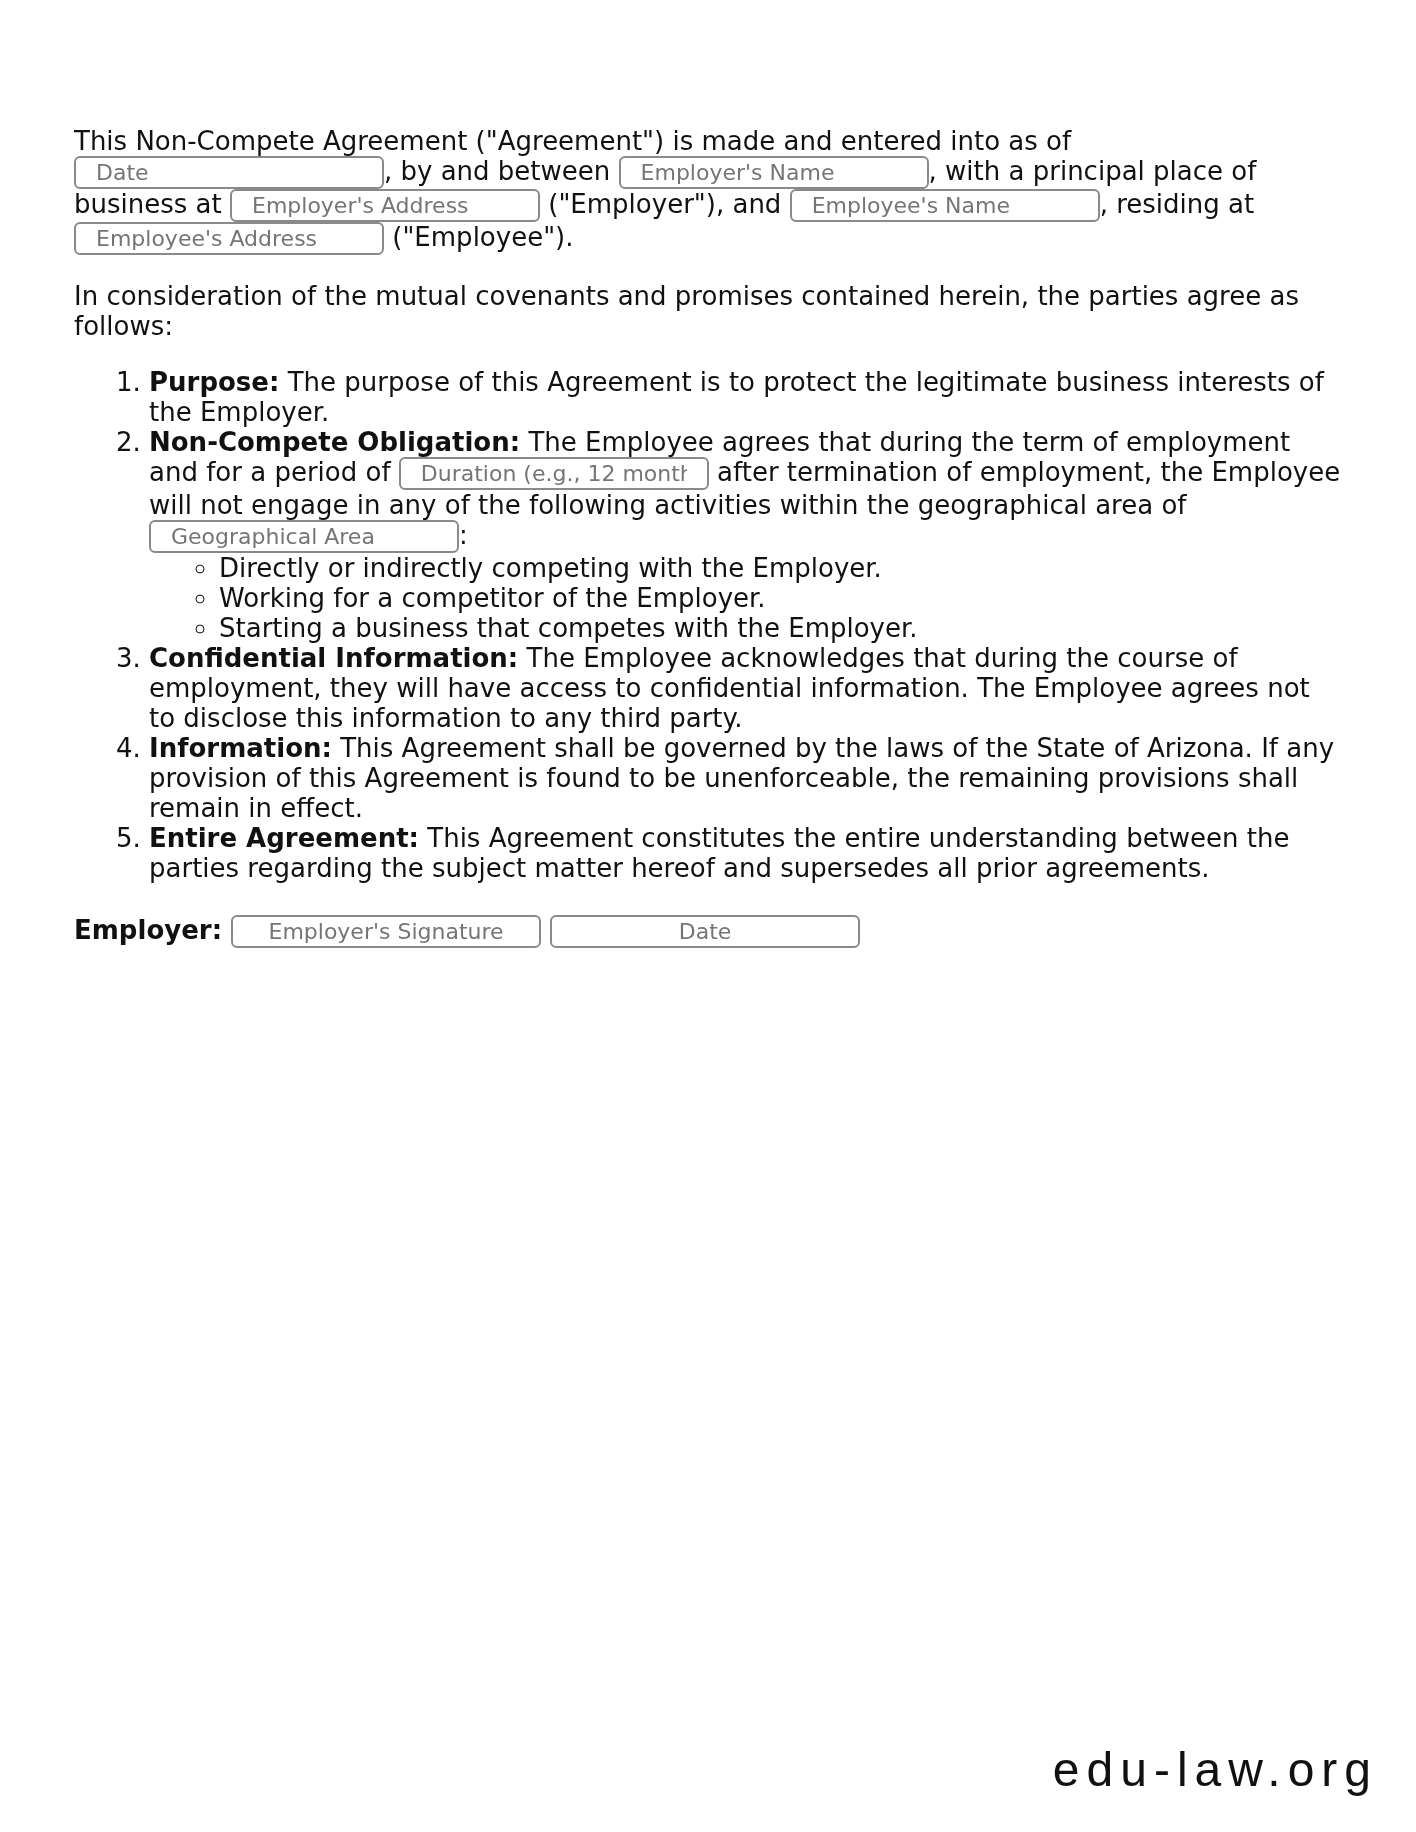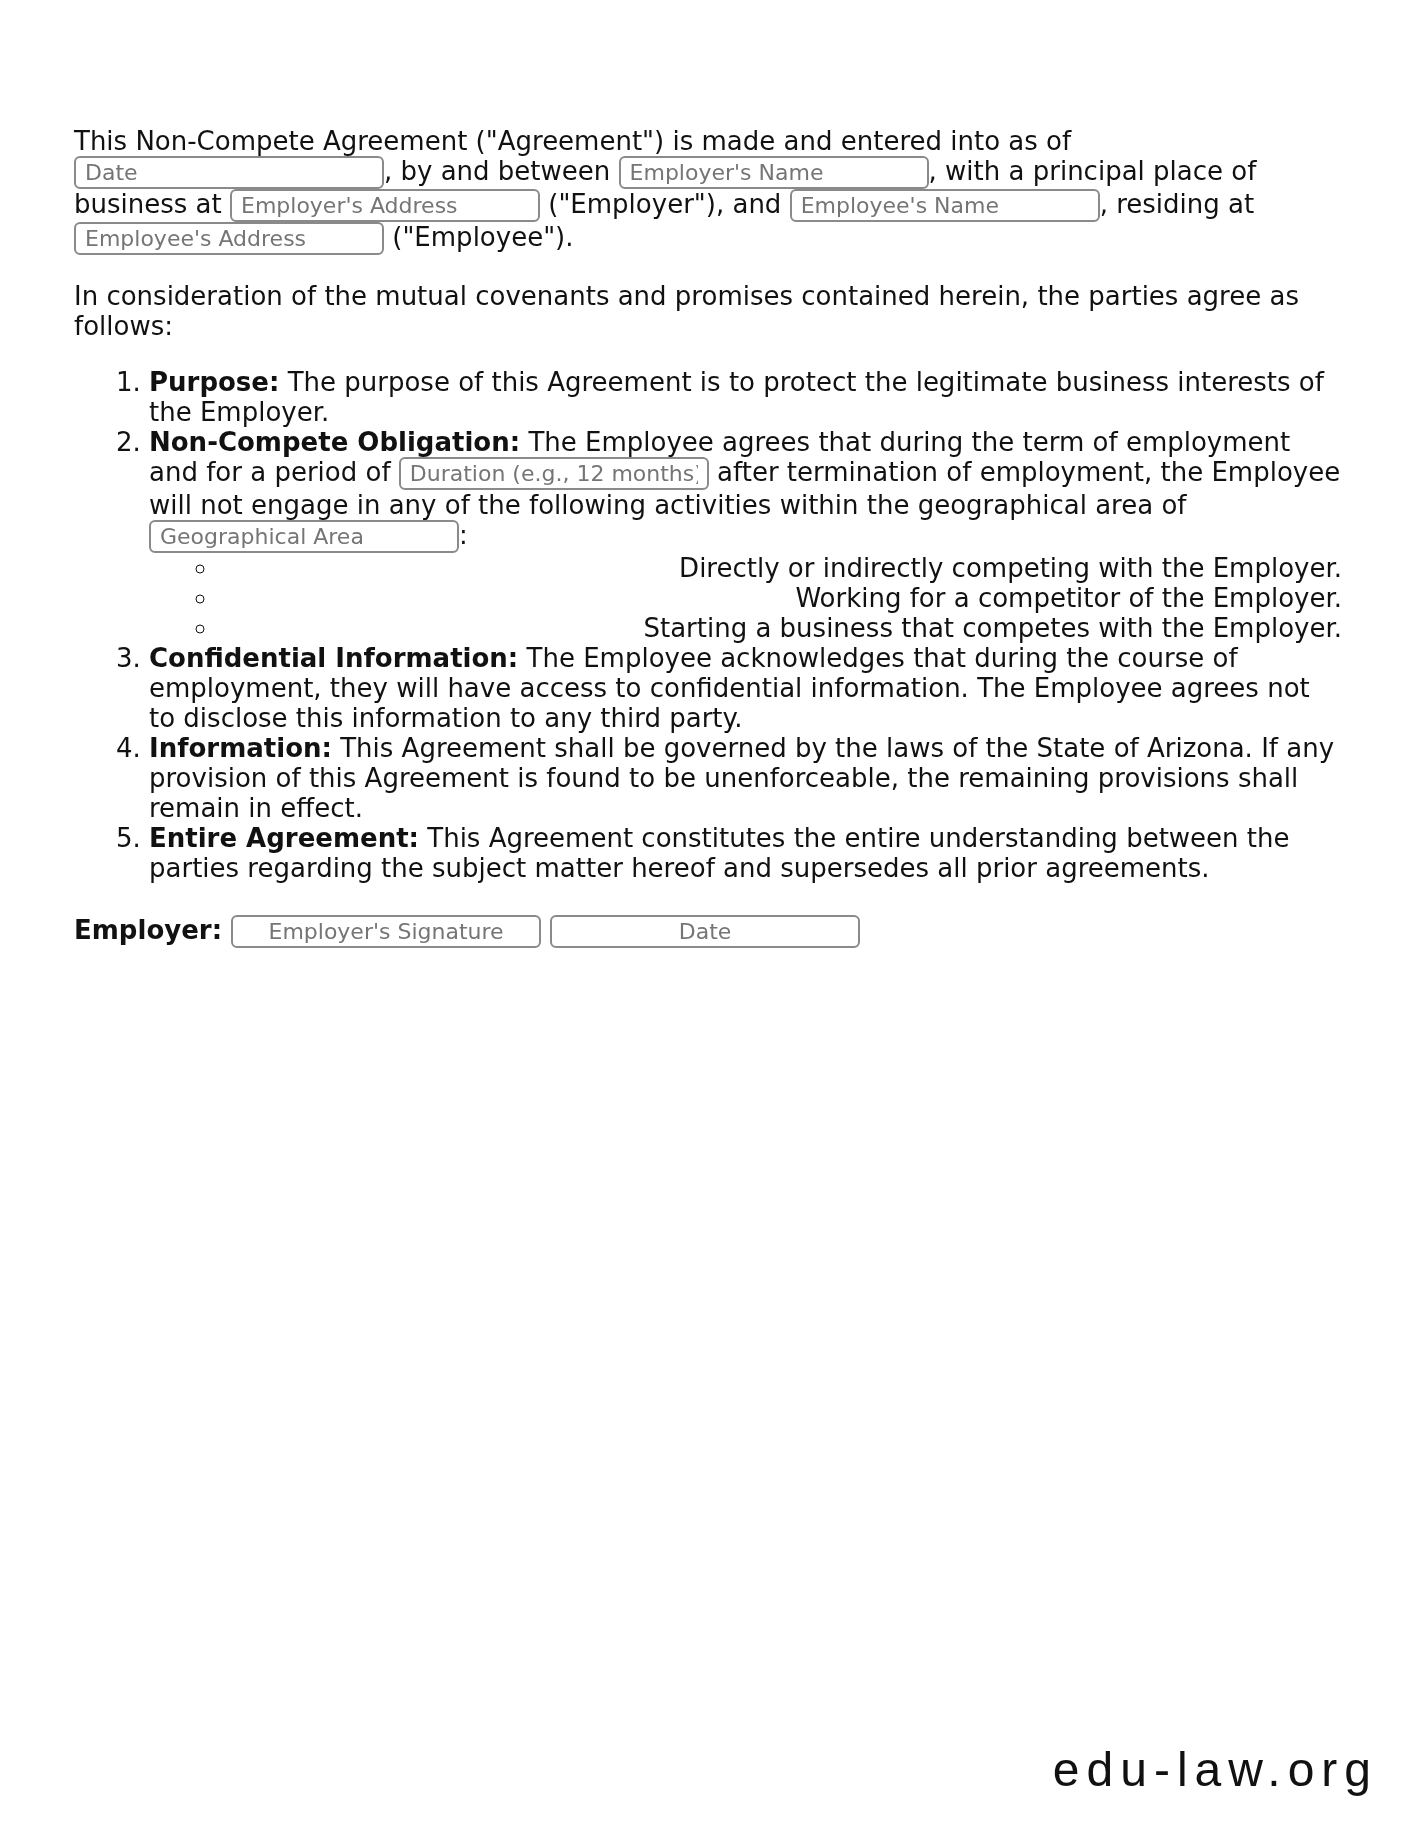--- a/index.html
+++ b/index.html
@@ -17,29 +17,29 @@
   h1 {
     font-size: 57px;
     line-height: 1.16;
     margin: 0 0 40px 0;
     font-weight: bold;
     color: #0c0c0c;
   }
   p { margin: 26px 0; }
   ol.clauses { margin: 26px 0; padding-left: 75px; }
   ol.clauses > li { margin: 0; }
-  ul.subs { margin: 0; padding-left: 70px; list-style: circle; text-align: right; }
+  ul.subs { margin: 0; padding-left: 70px; list-style: circle; }
   b { font-weight: bold; }
   .fld {
     box-sizing: border-box;
     width: 310px;
     height: 33px;
     border: 2px solid #8a8a8a;
     border-radius: 6px;
-    padding: 0 9px;
+    padding: 0 20px;
     background: #ffffff;
     font-family: "DejaVu Sans", "Liberation Sans", sans-serif;
     font-size: 22px;
     color: #111111;
     vertical-align: baseline;
   }
   .fld::placeholder { color: #757575; opacity: 1; }
   .sig-row { margin: 32px 0; }
   .sig-row .fld { margin-left: 9px; text-align: center; }
   .footer {

